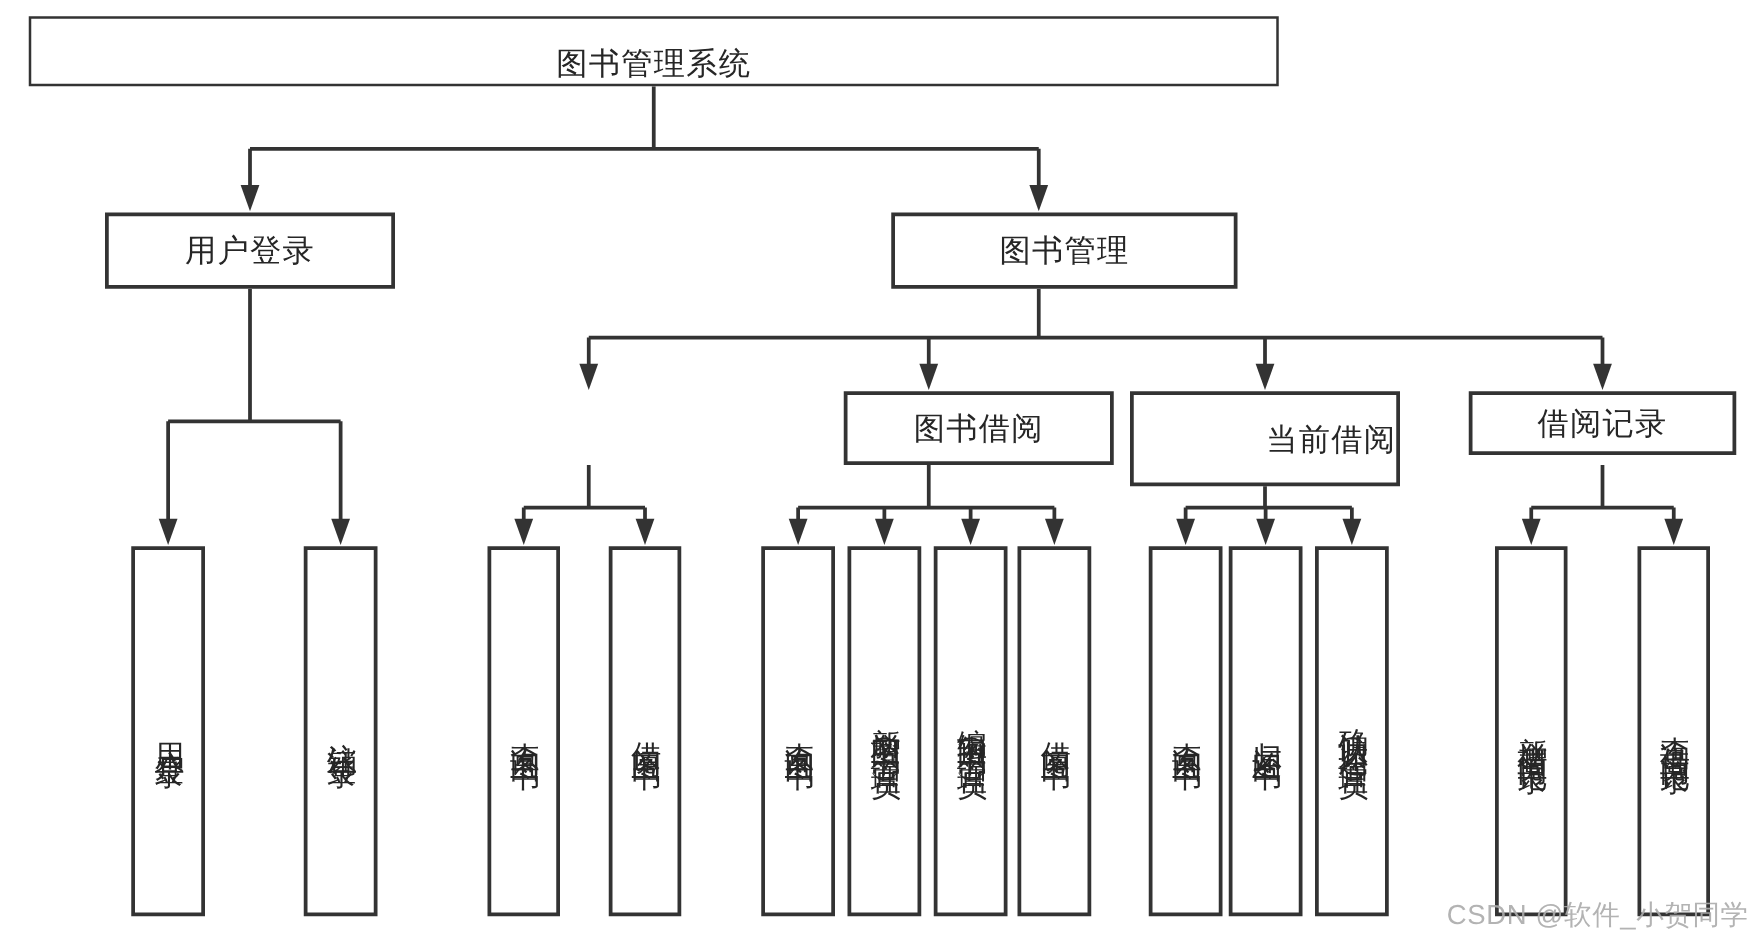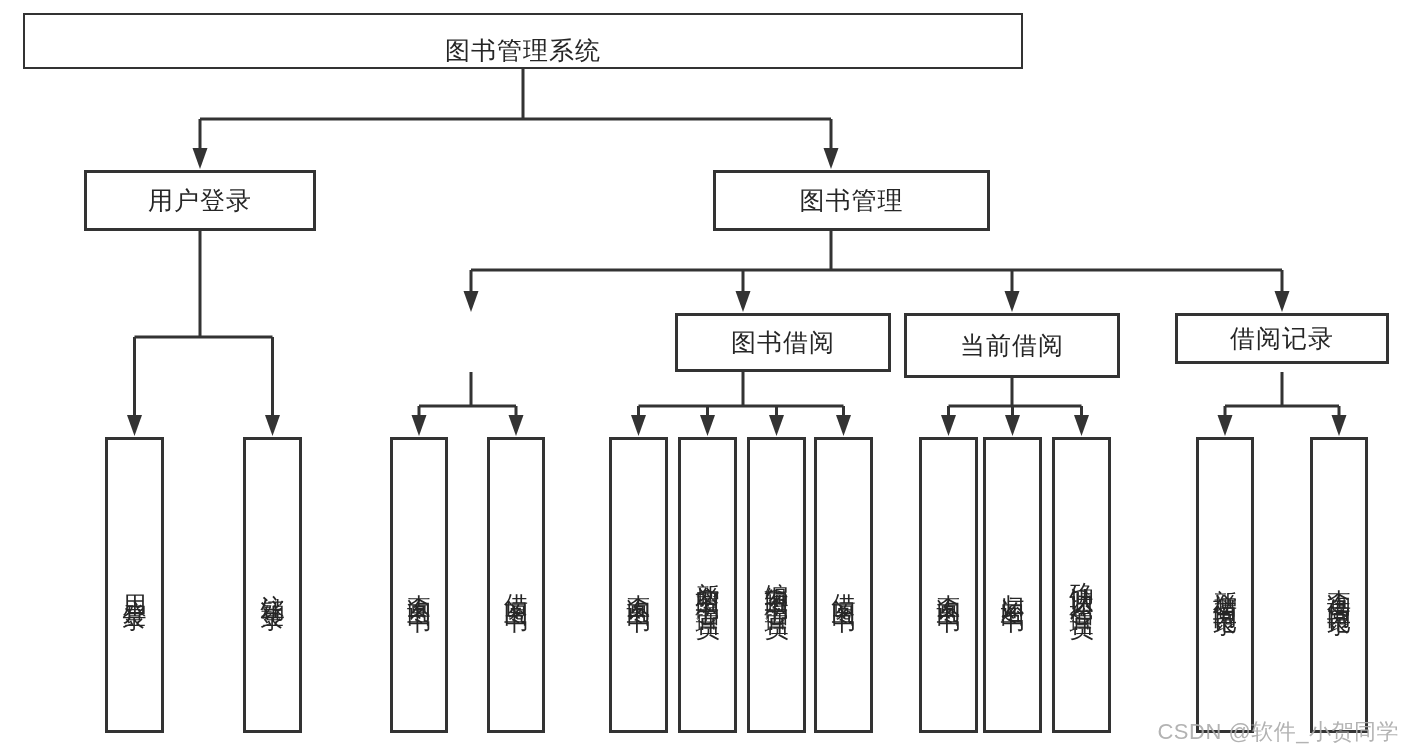--- a/index.html
+++ b/index.html
@@ -110,21 +110,21 @@
   <div class="hbox" style="left:84px; top:170px; width:232px; height:61px;">
     <span>用户登录</span>
   </div>
   <div class="hbox" style="left:713px; top:170px; width:277px; height:61px;">
     <span>图书管理</span>
   </div>
 
   <div class="hbox" style="left:635px; top:313px; width:216px; height:59px;margin-left:40px;">
     <span>图书借阅</span>
   </div>
-  <div class="hbox" style="left:904px; top:313px; width:216px; height:65px;">
+  <div class="hbox" style="left:904px; top:313px; width:216px; height:76px;justify-content:flex-end;">
     <span>当前借阅</span>
   </div>
   <div class="hbox" style="left:1175px; top:313px; width:214px; height:51px;">
     <span>借阅记录</span>
   </div>
 
   <div class="vbox" style="left:105px; top:437px; width:59px; height:296px;">
     <span class="vlabel">用户登录</span>
   </div>
   <div class="vbox" style="left:243px; top:437px; width:59px; height:296px;">

